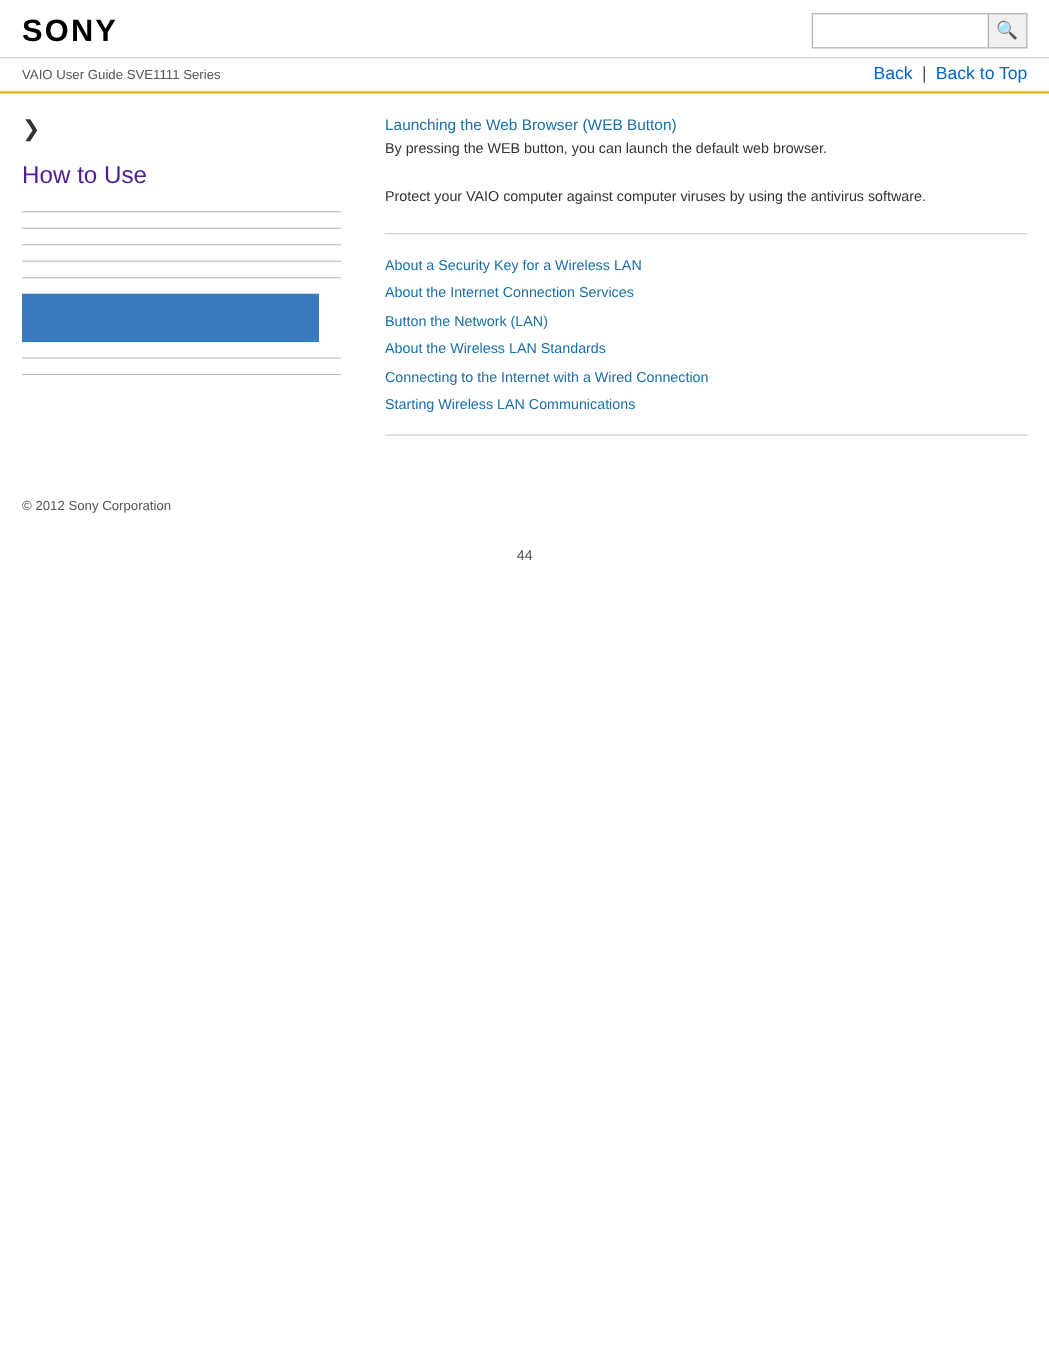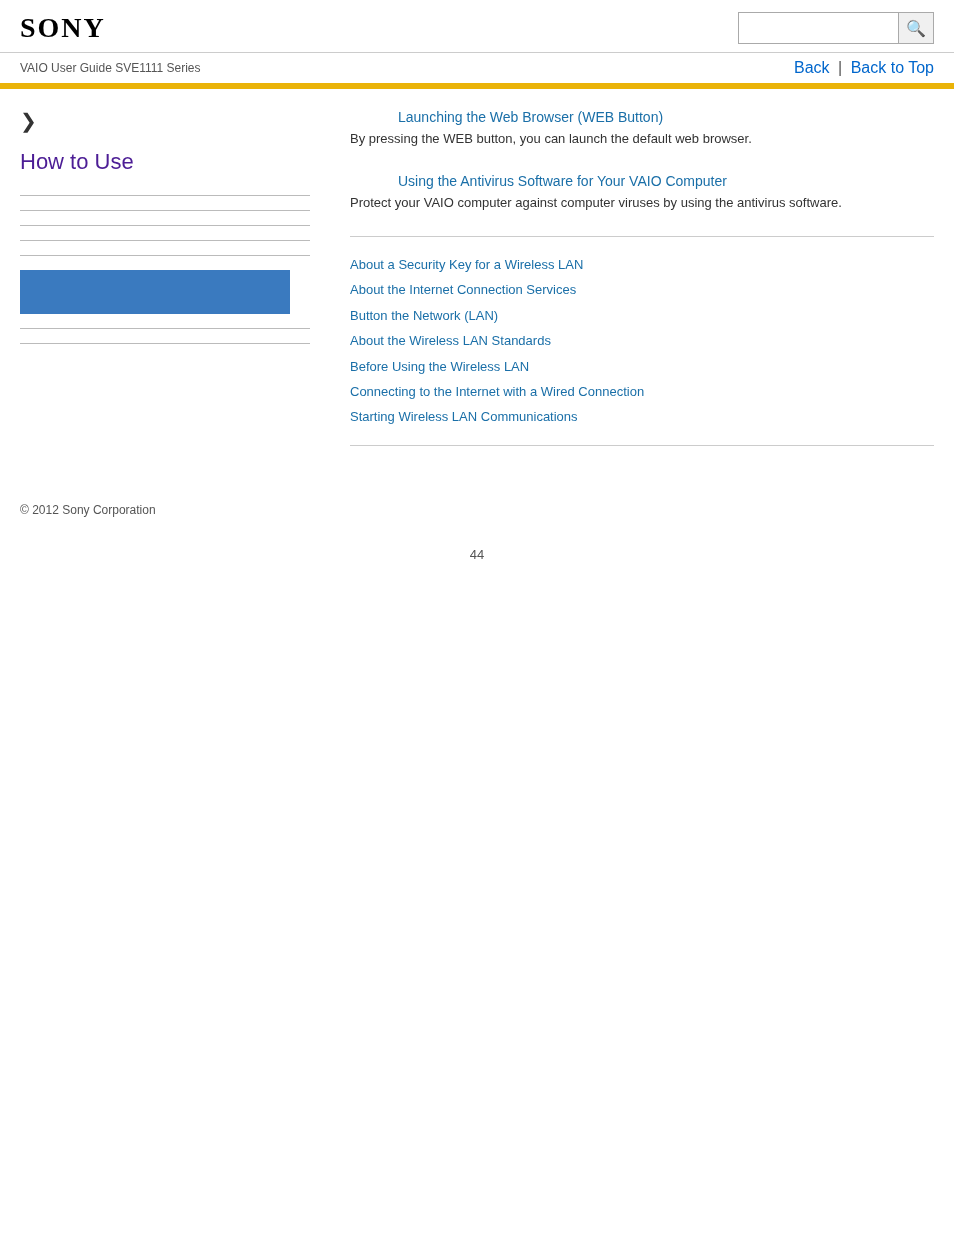--- a/index.html
+++ b/index.html
@@ -20,21 +20,21 @@
       justify-content: space-between;
       padding: 12px 20px 8px 20px;
       border-bottom: 1px solid #ccc;
     }
 
     .sony-logo {
       font-size: 28px;
       font-weight: bold;
       letter-spacing: 2px;
       color: #000;
-      font-family: Liberation Serif, serif;
+      font-family: Liberation Sans, sans-serif;
     }
 
     .search-box-wrapper {
       display: flex;
       align-items: center;
       gap: 0;
     }
 
     .search-input {
       width: 160px;
@@ -57,21 +57,21 @@
       justify-content: center;
       font-size: 16px;
     }
 
     
     .sub-header {
       display: flex;
       align-items: center;
       justify-content: space-between;
       padding: 6px 20px;
-      border-bottom: 6px solid #eab308;
+      border-bottom: 2px solid #eab308;
     }
 
     .sub-header-left {
       font-size: 12px;
       color: #555;
     }
 
     .sub-header-right {
       font-size: 16px;
     }
@@ -139,21 +139,20 @@
       margin-bottom: 24px;
     }
 
     .content-link-title {
       color: #1a6fa8;
       text-decoration: none;
       font-size: 14px;
       font-weight: normal;
       display: block;
       margin-bottom: 4px;
-      margin-left: 48px;
     }
 
     .content-description {
       font-size: 13px;
       color: #333;
       line-height: 1.5;
       margin-bottom: 8px;
     }
 
     .content-divider {
@@ -238,32 +237,30 @@
   </div>
 
   <div class="content-area">
 
     <div class="content-section">
       <a href="#" class="content-link-title">Launching the Web Browser (WEB Button)</a>
       <p class="content-description">By pressing the WEB button, you can launch the default web browser.</p>
     </div>
 
     <div class="content-section">
-      <a href="#" class="content-link-title">Using the Antivirus Software for Your VAIO Computer</a>
       <p class="content-description">Protect your VAIO computer against computer viruses by using the antivirus software.</p>
     </div>
 
     <hr class="content-divider">
 
     <ul class="links-list">
     <li><a href="#">About a Security Key for a Wireless LAN</a></li>
         <li><a href="#">About the Internet Connection Services</a></li>
         <li><a href="#">Button the Network (LAN)</a></li>
         <li><a href="#">About the Wireless LAN Standards</a></li>
-        <li><a href="#">Before Using the Wireless LAN</a></li>
         <li><a href="#">Connecting to the Internet with a Wired Connection</a></li>
         <li><a href="#">Starting Wireless LAN Communications</a></li>
       </ul>
 
     <hr class="content-divider">
   </div>
 </div>
 
 <div class="footer">
   <span class="copyright">© 2012 Sony Corporation</span>

